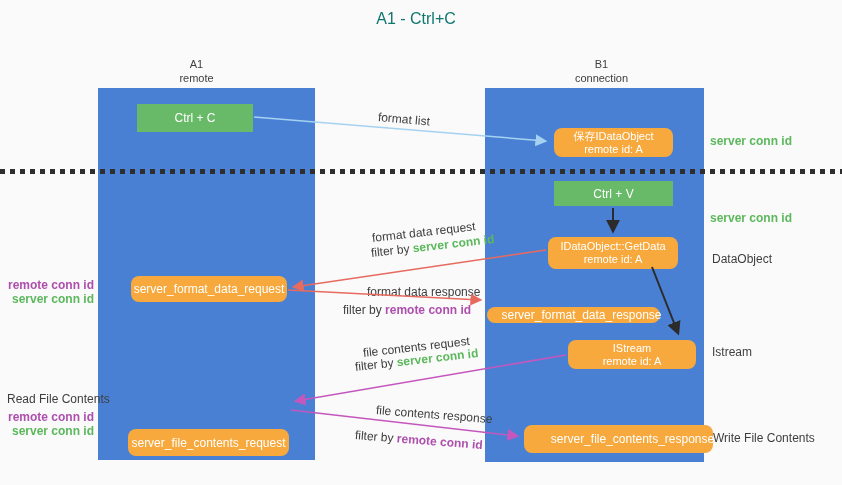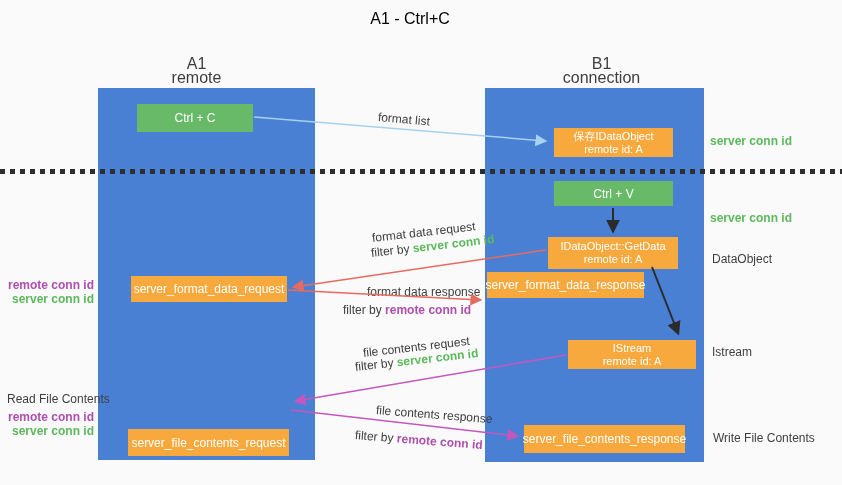--- a/index.html
+++ b/index.html
@@ -3,37 +3,37 @@
 <meta charset="utf-8">
 <style>
   html,body { margin:0; padding:0; }
   .canvas {
     position:relative; width:842px; height:485px;
     background:#fafafa; overflow:hidden;
     font-family:"Liberation Sans", sans-serif;
     color:#3e3e3e;
   }
   .title {
-    position:absolute; left:290px; top:8px; width:240px;
-    text-align:center; font-size:16px; line-height:22px; color:#000000;
+    position:absolute; left:296px; top:8px; width:240px;
+    text-align:center; font-size:16px; line-height:22px; color:#0f766e;
   }
   .col-header {
-    position:absolute; text-align:center; font-size:16px; line-height:14px; color:#3e3e3e;
+    position:absolute; text-align:center; font-size:11px; line-height:14px; color:#3e3e3e;
   }
   .col { position:absolute; background:#4a80d4; }
   .dotted {
     position:absolute; left:0; top:169px; width:842px; height:5px;
     background:repeating-linear-gradient(90deg,#2e2e2e 0 5px,transparent 5px 10px);
   }
   .box {
     position:absolute; display:flex; align-items:center; justify-content:center;
     color:#fff; text-align:center; font-size:12px;
   }
   .box.green  { background:#68ba68; }
-  .box.orange { background:#f7a93d; }
+  .box.orange { background:#f7a93d;border-radius:8px; }
   .box.two-line { flex-direction:column; font-size:11px; line-height:13px; }
   .lbl { position:absolute; font-size:12px; color:#3e3e3e; white-space:nowrap; }
   .tilt-up   { transform:rotate(-6.5deg); transform-origin:left center; }
   .tilt-dn   { transform:rotate(4.5deg);  transform-origin:left center; }
   .tilt-dn2  { transform:rotate(5deg);    transform-origin:left center; }
   .g { color:#5cb85c; font-weight:bold; }
   .p { color:#ae4fae; font-weight:bold; }
   .left-group { position:absolute; left:0; width:94px; text-align:right; font-size:12px; line-height:14px; font-weight:bold; }
   .arrows { position:absolute; left:0; top:0; pointer-events:none; }
 </style>
@@ -75,34 +75,34 @@
 
   <div class="box orange two-line" style="left:548px; top:237px; width:130px; height:32px;">
     <span>IDataObject::GetData</span>
     <span>remote id: A</span>
   </div>
 
   <div class="box orange" style="left:131px; top:276px; width:156px; height:26px;">
     <span>server_format_data_request</span>
   </div>
 
-  <div class="box orange" style="left:487px; top:272px; width:157px; height:26px;">
+  <div class="box orange" style="left:487px; top:307px; width:157px; height:16px;padding-left:16px;">
     <span>server_format_data_response</span>
   </div>
 
   <div class="box orange two-line" style="left:568px; top:340px; width:128px; height:29px;">
     <span>IStream</span>
     <span>remote id: A</span>
   </div>
 
   <div class="box orange" style="left:128px; top:393px; width:161px; height:27px;margin-top:36px;">
     <span>server_file_contents_request</span>
   </div>
 
-  <div class="box orange" style="left:524px; top:425px; width:161px; height:28px;">
+  <div class="box orange" style="left:524px; top:425px; width:161px; height:28px;padding-left:28px;">
     <span>server_file_contents_response</span>
   </div>
 
   <div class="lbl tilt-dn2" style="left:378px; top:110px;">format list</div>
 
   <div class="lbl tilt-up" style="left:372px; top:231px;">format data request</div>
   <div class="lbl tilt-up" style="left:371px; top:246px;">
     <span>filter by</span>
     <span class="g">server conn id</span>
   </div>

